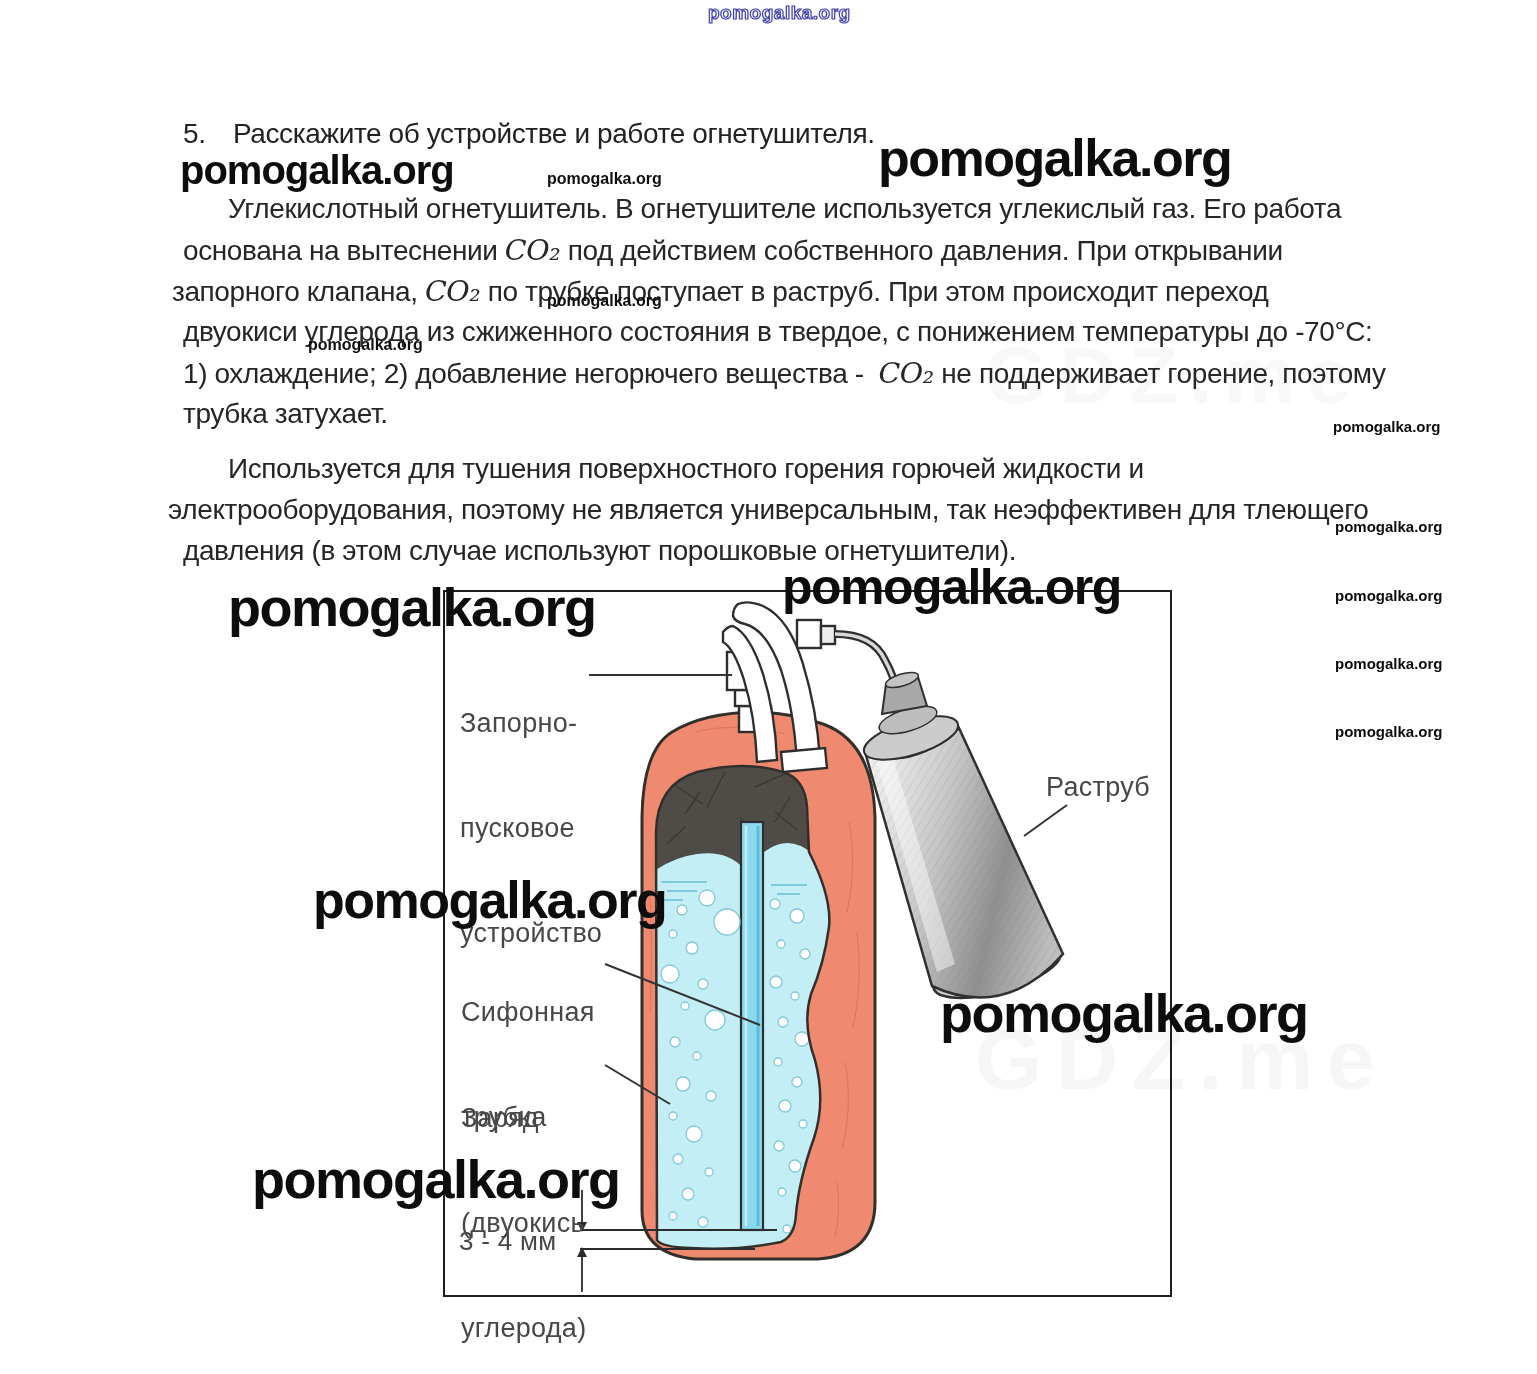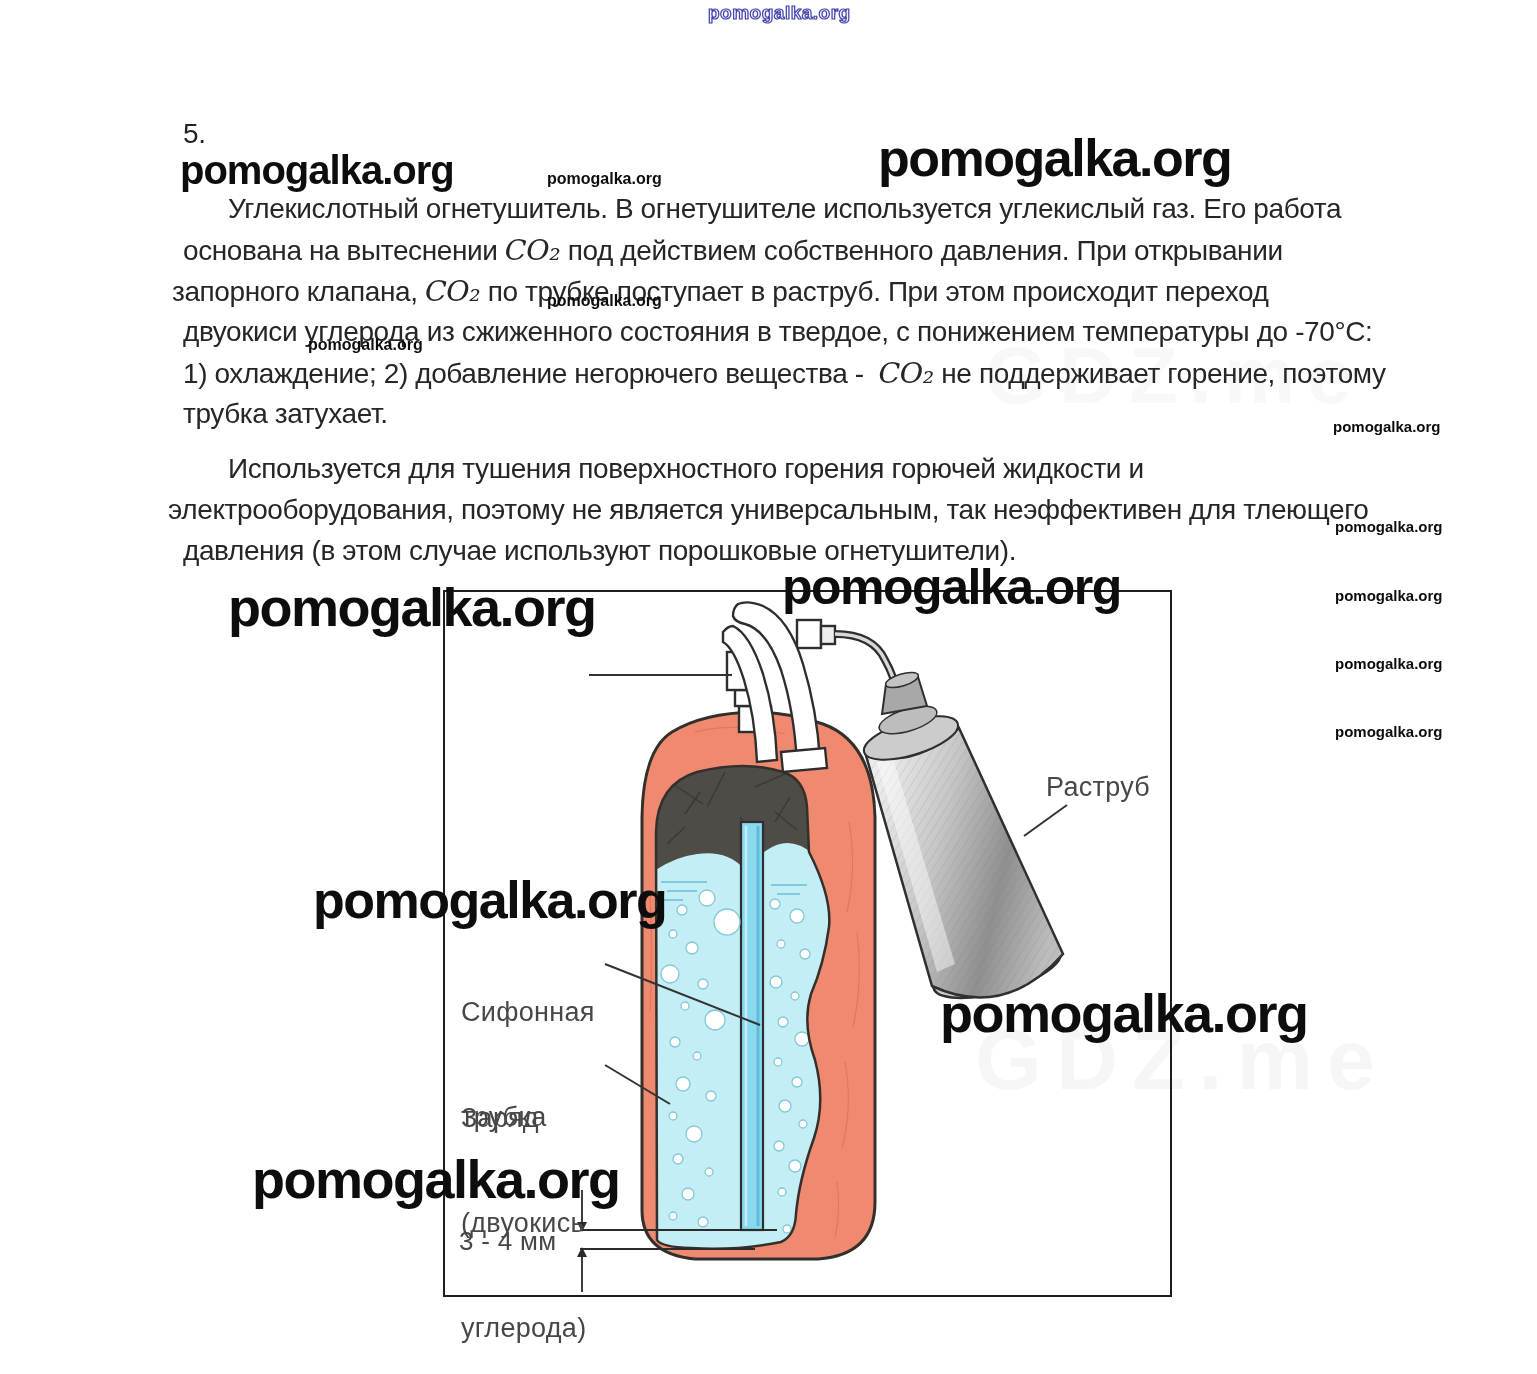--- a/index.html
+++ b/index.html
@@ -32,20 +32,21 @@
 <body>
 
 <div class="page">
 
   <div class="gdz" style="left:975px;top:1010px;font-size:86px;letter-spacing:14px;z-index:2;">GDZ.me</div>
   <div class="gdz" style="left:985px;top:330px;font-size:80px;letter-spacing:12px;color:rgba(40,40,40,0.03);z-index:0;">GDZ.me</div>
 
   <div class="wm-outline" style="left:708px;top:2px;">pomogalka.org</div>
 
   <div class="line heading" style="left:183px;top:117px;">5.</div>
+  <div class="line heading" style="left:233px;top:117px;">Расскажите об устройстве и работе огнетушителя.</div>
 
   <div class="wm wm-md" style="left:180px;top:148px;">pomogalka.org</div>
   <div class="wm wm-xl" style="left:878px;top:128px;">pomogalka.org</div>
   <div class="wm wm-sm" style="left:547px;top:170px;">pomogalka.org</div>
   <div class="wm wm-sm" style="left:547px;top:292px;">pomogalka.org</div>
   <div class="wm wm-sm" style="left:308px;top:336px;">pomogalka.org</div>
 
   <div style="z-index:3;position:absolute;">
     <div class="line rich" style="left:228px;top:192px;">Углекислотный огнетушитель. В огнетушителе используется углекислый газ. Его работа</div>
     <div class="line rich" style="left:183px;top:233px;">основана на вытеснении <span class="math">CO₂</span> под действием собственного давления. При открывании</div>
@@ -209,20 +210,25 @@
         <line x1="135" y1="638" x2="332" y2="638"></line>
         <line x1="135" y1="657" x2="310" y2="657"></line>
         <line x1="137" y1="598" x2="137" y2="631"></line>
         <line x1="137" y1="700" x2="137" y2="664"></line>
       </g>
       <polygon points="132,630 142,630 137,640" fill="#2b2b2b"></polygon>
       <polygon points="132,665 142,665 137,655" fill="#2b2b2b"></polygon>
     </svg>
   </div>
 
+  <div class="fig-label" style="left:460px;top:636px;">
+    <div>Запорно-</div>
+    <div>пусковое</div>
+    <div>устройство</div>
+  </div>
   <div class="fig-label" style="left:1046px;top:770px;">Раструб</div>
   <div class="fig-label" style="left:461px;top:925px;">
     <div>Сифонная</div>
     <div>трубка</div>
   </div>
   <div class="fig-label" style="left:461px;top:1031px;">
     <div>Заряд</div>
     <div>(двуокись</div>
     <div>углерода)</div>
   </div>

